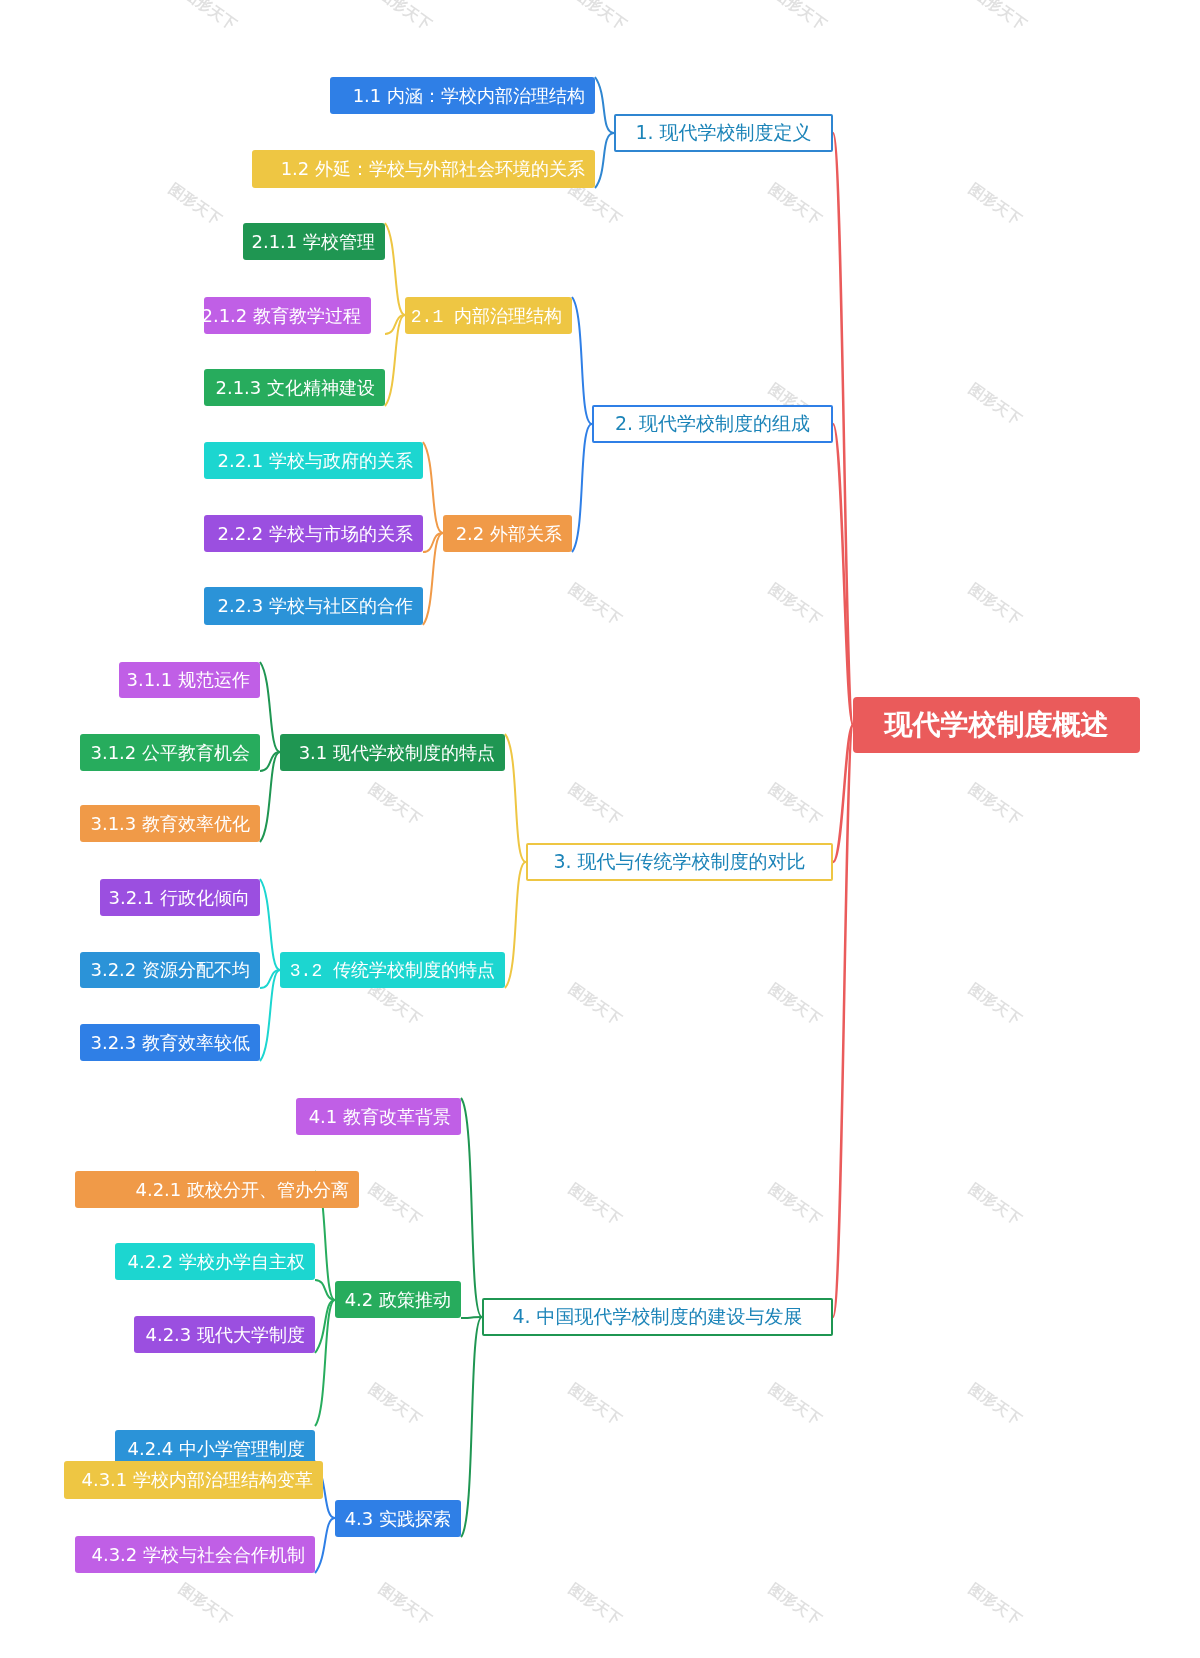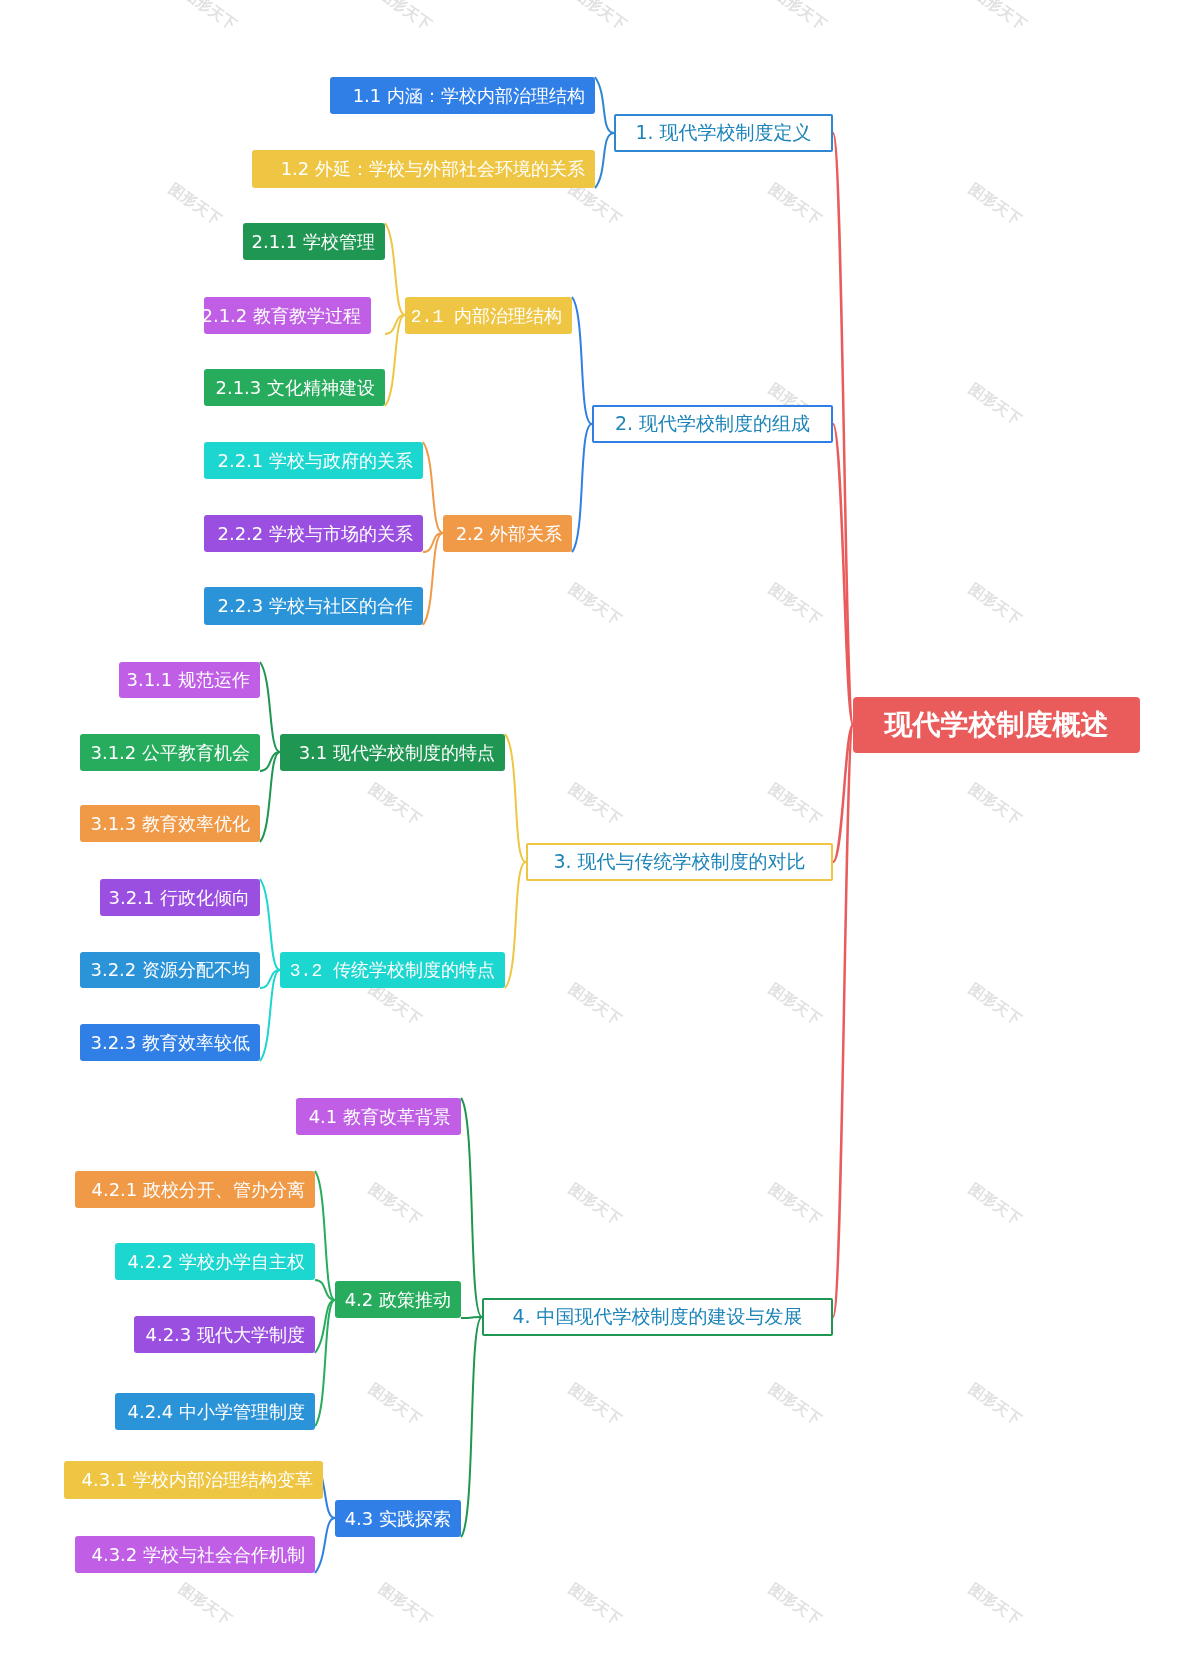--- a/index.html
+++ b/index.html
@@ -125,21 +125,21 @@
   <div class="node leaf" style="left:80px;top:734px;width:180px;height:37px;background:#27ac5d;">3.1.2 公平教育机会</div>
   <div class="node leaf" style="left:80px;top:805px;width:180px;height:37px;background:#f09a48;">3.1.3 教育效率优化</div>
   <div class="node leaf" style="left:280px;top:952px;width:225px;height:36px;background:#1cd6d0;font-family:Liberation Mono, monospace;">3.2 传统学校制度的特点</div>
   <div class="node leaf" style="left:100px;top:879px;width:160px;height:37px;background:#9b4fe0;">3.2.1 行政化倾向</div>
   <div class="node leaf" style="left:80px;top:952px;width:180px;height:36px;background:#2b93d8;">3.2.2 资源分配不均</div>
   <div class="node leaf" style="left:80px;top:1024px;width:180px;height:37px;background:#2f7fe6;">3.2.3 教育效率较低</div>
 
   <div class="node l1" style="left:482px;top:1298px;width:351px;height:38px;border-color:#1f9652;">4. 中国现代学校制度的建设与发展</div>
   <div class="node leaf" style="left:296px;top:1098px;width:165px;height:37px;background:#c05fe6;">4.1 教育改革背景</div>
   <div class="node leaf" style="left:335px;top:1281px;width:126px;height:37px;background:#27ac5d;">4.2 政策推动</div>
-  <div class="node leaf" style="left:75px;top:1171px;width:240px;height:37px;background:#f09a48;">4.2.1 政校分开、管办分离</div>
+  <div class="node leaf" style="left:75px;top:1171px;width:284px;height:37px;background:#f09a48;">4.2.1 政校分开、管办分离</div>
   <div class="node leaf" style="left:115px;top:1243px;width:200px;height:37px;background:#1cd6d0;">4.2.2 学校办学自主权</div>
   <div class="node leaf" style="left:134px;top:1316px;width:181px;height:37px;background:#9b4fe0;">4.2.3 现代大学制度</div>
-  <div class="node leaf" style="left:115px;top:1393px;width:200px;height:37px;background:#2b93d8;">4.2.4 中小学管理制度</div>
+  <div class="node leaf" style="left:115px;top:1430px;width:200px;height:37px;background:#2b93d8;">4.2.4 中小学管理制度</div>
   <div class="node leaf" style="left:335px;top:1500px;width:126px;height:37px;background:#2f7fe6;">4.3 实践探索</div>
   <div class="node leaf" style="left:64px;top:1461px;width:259px;height:38px;background:#eec643;">4.3.1 学校内部治理结构变革</div>
   <div class="node leaf" style="left:75px;top:1536px;width:240px;height:37px;background:#c05fe6;">4.3.2 学校与社会合作机制</div>
 
 </div>
 
 </body></html>

